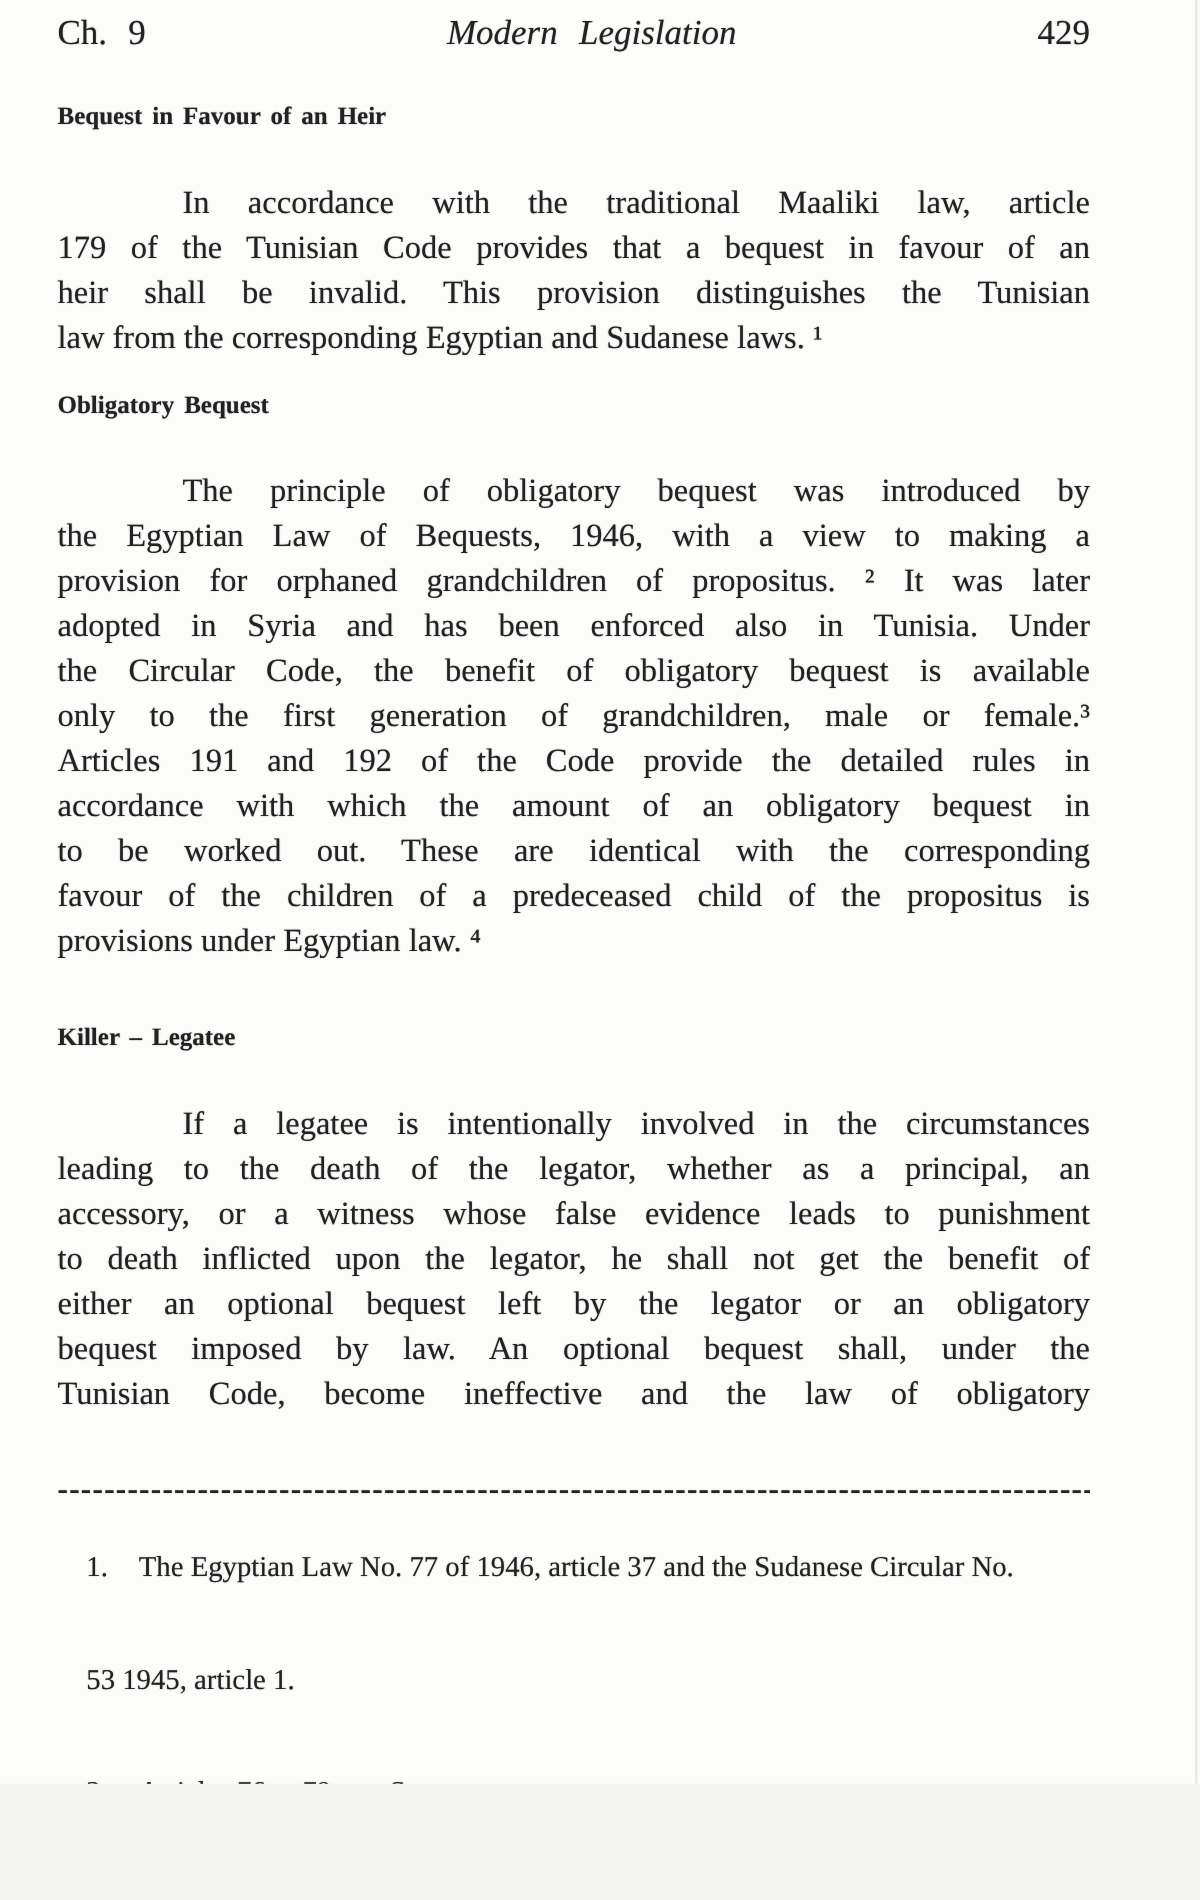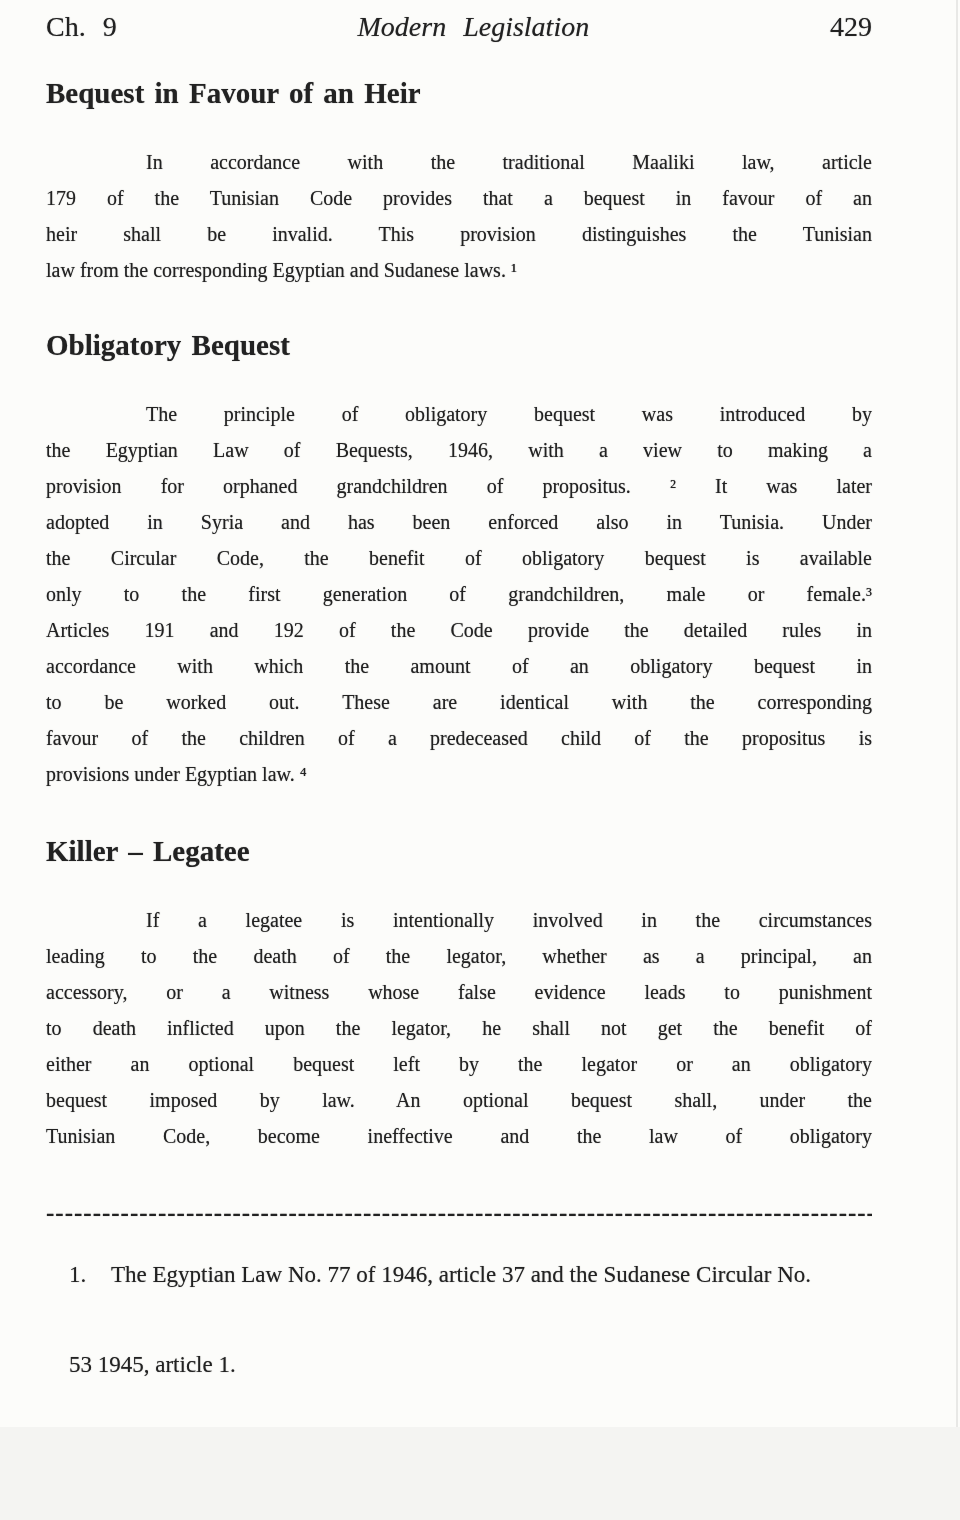--- a/index.html
+++ b/index.html
@@ -28,31 +28,31 @@
     display: flex;
     justify-content: space-between;
     align-items: baseline;
     font-size: 28px;
     line-height: 34px;
     word-spacing: 10px;
   }
   .page-header .running-title { font-style: italic; }
   .heading {
     margin: 0;
-    font-size: 29px;
+    font-size: 20px;
     font-weight: bold;
     line-height: 34px;
     word-spacing: 3px;
   }
   section:nth-of-type(1) .heading { margin-top: 32px; }
-  section:nth-of-type(2) .heading { margin-top: 40px; }
+  section:nth-of-type(2) .heading { margin-top: 19px; }
   section:nth-of-type(3) .heading { margin-top: 42px; }
   .para { margin-top: 34px; }
   .line {
-    font-size: 20px;
+    font-size: 26px;
     line-height: 36px;
     text-align: justify;
     text-align-last: justify;
     white-space: pre-wrap;
   }
   .line.first { padding-left: 100px; }
   .line.last { text-align-last: left; }
   .separator {
     margin-top: 52px;
     height: 14px; line-height: 14px;

